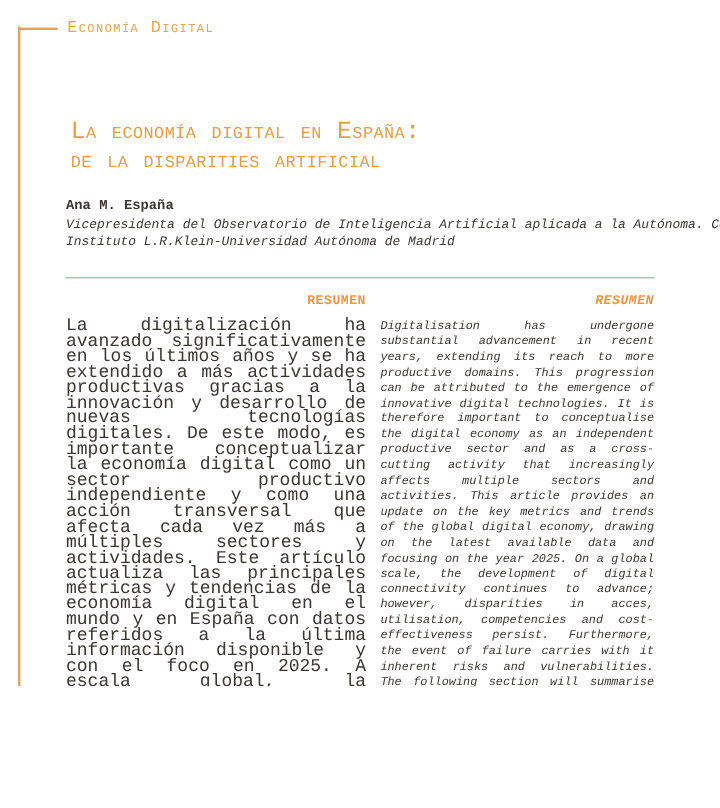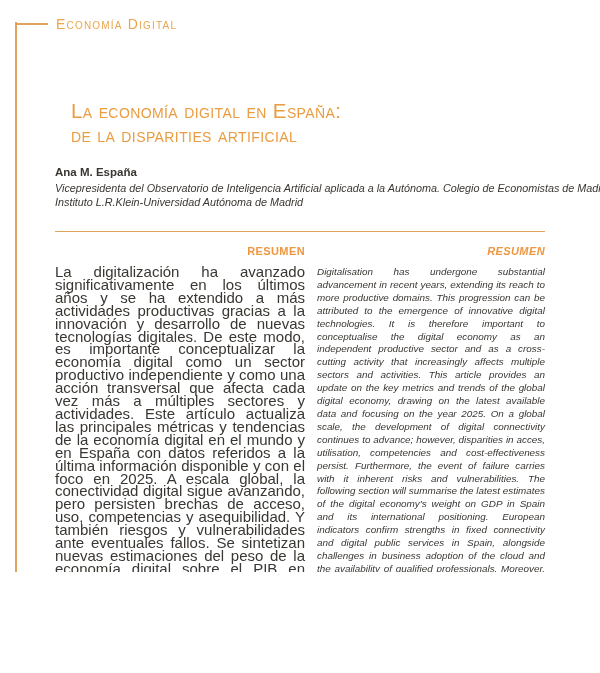--- a/index.html
+++ b/index.html
@@ -6,21 +6,21 @@
     --accent:#EC9A3F;
     --rule:#E2A45D;
     --body-text:#3A3632;
   }
   html,body{margin:0;padding:0;background:#ffffff;}
   .page{
     position:relative;
     width:600px;height:572px;
     background:#ffffff;
     overflow:hidden;
-    font-family:Liberation Sans, sans-serif;
+    font-family:Liberation Mono, monospace;
     color:var(--body-text);
   }
   
   .left-rule{
     position:absolute;left:15px;top:22px;bottom:0;width:2px;
     background:var(--rule);
   }
   .kicker-row{
     position:absolute;left:15px;top:16px;
     display:flex;align-items:center;
@@ -31,21 +31,21 @@
   .kicker{
     font-variant:small-caps;
     font-size:14px;
     letter-spacing:1.2px;
     color:#E9A54E;
   }
   .content{
     padding:0 55px;
   }
   .title{
-    margin:99px 0 0 16px;
+    margin:99px 0 0 4px;
     font-weight:normal;
     font-variant:small-caps;
     font-size:20.5px;
     line-height:24px;
     letter-spacing:0.4px;
     color:#EA9C40;
   }
   .author-name{
     margin-top:18px;
     font-size:11.5px;

